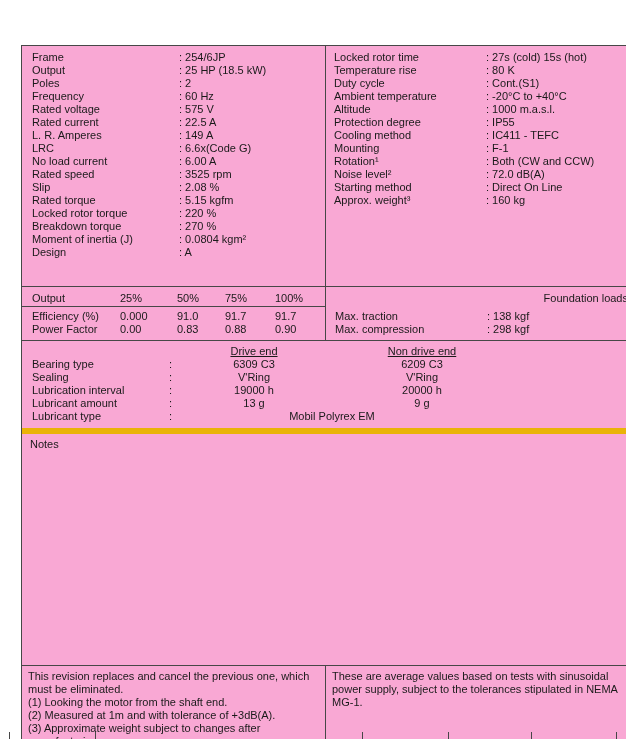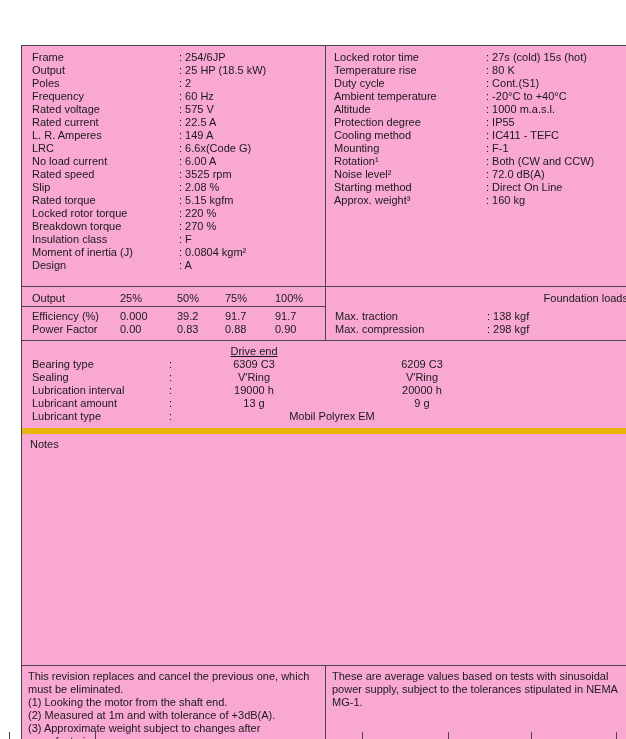--- a/index.html
+++ b/index.html
@@ -118,24 +118,20 @@
         </div>
       <div class="srow">
           <span class="sl">Locked rotor torque</span>
           <span class="sv">: 220 %</span>
         </div>
       <div class="srow">
           <span class="sl">Breakdown torque</span>
           <span class="sv">: 270 %</span>
         </div>
       <div class="srow">
-          <span class="sl">Insulation class</span>
-          <span class="sv">: F</span>
-        </div>
-      <div class="srow">
           <span class="sl">Moment of inertia (J)</span>
           <span class="sv">: 0.0804 kgm²</span>
         </div>
       <div class="srow">
           <span class="sl">Design</span>
           <span class="sv">: A</span>
         </div>
     </div>
     <div class="top-right">
       <div class="srow">
@@ -195,21 +191,21 @@
         <span class="c0">Output</span>
         <span class="c1">25%</span>
         <span class="c2">50%</span>
         <span class="c3">75%</span>
         <span class="c4">100%</span>
       </div>
       <div class="perf-rows">
         <div class="prow">
           <span class="c0">Efficiency (%)</span>
           <span class="c1">0.000</span>
-          <span class="c2">39.2</span>
+          <span class="c2">91.0</span>
           <span class="c3">91.7</span>
           <span class="c4">91.7</span>
         </div>
         <div class="prow">
           <span class="c0">Power Factor</span>
           <span class="c1">0.00</span>
           <span class="c2">0.83</span>
           <span class="c3">0.88</span>
           <span class="c4">0.90</span>
         </div>
@@ -227,20 +223,21 @@
             <span class="sv">: 298 kgf</span>
           </div>
       </div>
     </div>
   </div>
 
   <div class="sec sec-bearing">
     <div class="bearing-inner">
       <div class="bhead">
         <span class="bd">Drive end</span>
+        <span class="bn">Non drive end</span>
       </div>
       <div class="brow">
         <span class="bl">Bearing type</span>
         <span class="bc">:</span>
         <span class="bd">6309 C3</span>
         <span class="bn">6209 C3</span>
       </div>
       <div class="brow">
         <span class="bl">Sealing</span>
         <span class="bc">:</span>

